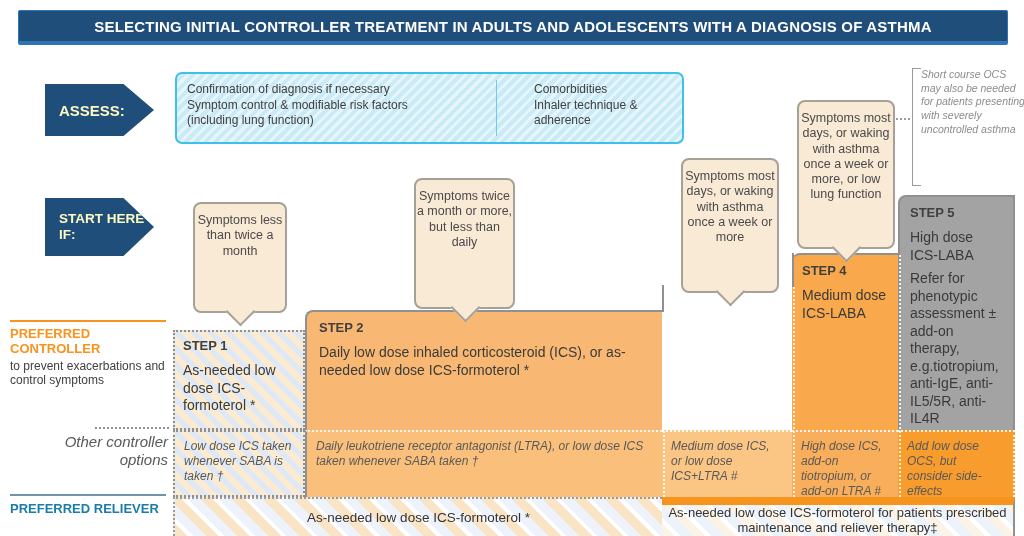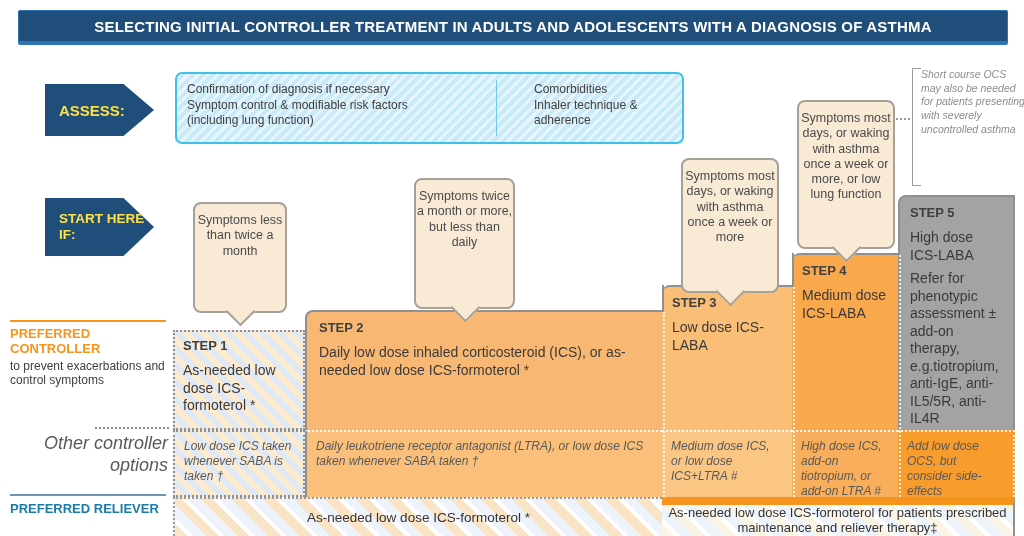--- a/index.html
+++ b/index.html
@@ -7,21 +7,21 @@
          font-family:"Liberation Sans", sans-serif;color:#404040;}
   .abs{position:absolute;}
 
   
   .title-bar{left:18px;top:10px;width:988px;height:30px;background:#1E4E79;
              border:1px solid #2E75B6;border-bottom:4px solid #2E75B6;border-radius:2px;
              display:flex;align-items:center;justify-content:center;}
   .title-bar span{color:#fff;font-weight:bold;font-size:15px;letter-spacing:.2px;}
 
   
-  .navy-arrow{background:#1E4E79;color:#fde047;font-weight:bold;
+  .navy-arrow{background:#1E4E79;color:#fef9c3;font-weight:bold;
               clip-path:polygon(0 0,72% 0,100% 50%,72% 100%,0 100%);
               display:flex;align-items:center;}
   .assess-arrow{left:45px;top:84px;width:95px;height:52px;font-size:15px;padding-left:14px;}
   .start-arrow{left:45px;top:198px;width:95px;height:58px;font-size:13.5px;line-height:1.2;padding-left:14px;}
 
   
   .assess-box{left:175px;top:72px;width:505px;height:68px;
               background:#C9EAF7;
               background-image:repeating-linear-gradient(135deg,rgba(255,255,255,.55) 0 3px,rgba(255,255,255,0) 3px 7px);
               border:2px solid #3FC0E8;border-radius:7px;display:flex;gap:27px;}
@@ -103,21 +103,21 @@
 
   
   .line{height:2px;z-index:2;}
   .line-controller{left:10px;top:320px;width:156px;background:#F7941E;}
   .line-reliever{left:10px;top:494px;width:156px;background:#6F94B0;}
   .lbl-controller{left:10px;top:327px;width:162px;}
   .lbl-controller .big{color:#F7941E;font-weight:bold;font-size:13px;line-height:1.15;}
   .lbl-controller .sub{color:#404040;font-size:12px;line-height:1.2;margin-top:2px;}
   .dotted-mini{left:95px;top:427px;width:74px;border-top:2px dotted #8F8F8F;}
   .lbl-other{left:20px;top:433px;width:148px;text-align:right;font-style:italic;
-             color:#595959;font-size:18px;line-height:1.2;}
+             color:#595959;font-size:15px;line-height:1.2;}
   .lbl-reliever{left:10px;top:501px;width:150px;color:#1B7CA8;font-weight:bold;font-size:13px;line-height:1.2;}
 </style>
 </head>
 <body>
 
 <div class="stage">
 
   <div class="abs title-bar">
     <span>SELECTING INITIAL CONTROLLER TREATMENT IN ADULTS AND ADOLESCENTS WITH A DIAGNOSIS OF ASTHMA</span>
   </div>
@@ -160,24 +160,20 @@
   </div>
 
   <div class="abs step step-1">
     <div class="step-title">STEP 1</div>
     <div class="step-text">As-needed low dose ICS-formoterol *</div>
   </div>
   <div class="abs step step-2">
     <div class="step-title">STEP 2</div>
     <div class="step-text">Daily low dose inhaled corticosteroid (ICS), or as-needed low dose ICS-formoterol *</div>
   </div>
-  <div class="abs step step-3">
-    <div class="step-title">STEP 3</div>
-    <div class="step-text">Low dose ICS-LABA</div>
-  </div>
   <div class="abs step step-4">
     <div class="step-title">STEP 4</div>
     <div class="step-text">Medium dose ICS-LABA</div>
   </div>
   <div class="abs step step-5">
     <div class="step-title">STEP 5</div>
     <div class="step-text">High dose ICS-LABA</div>
     <div class="step-text">Refer for phenotypic assessment ± add-on therapy, e.g.tiotropium, anti-IgE, anti-IL5/5R, anti-IL4R</div>
   </div>
 

